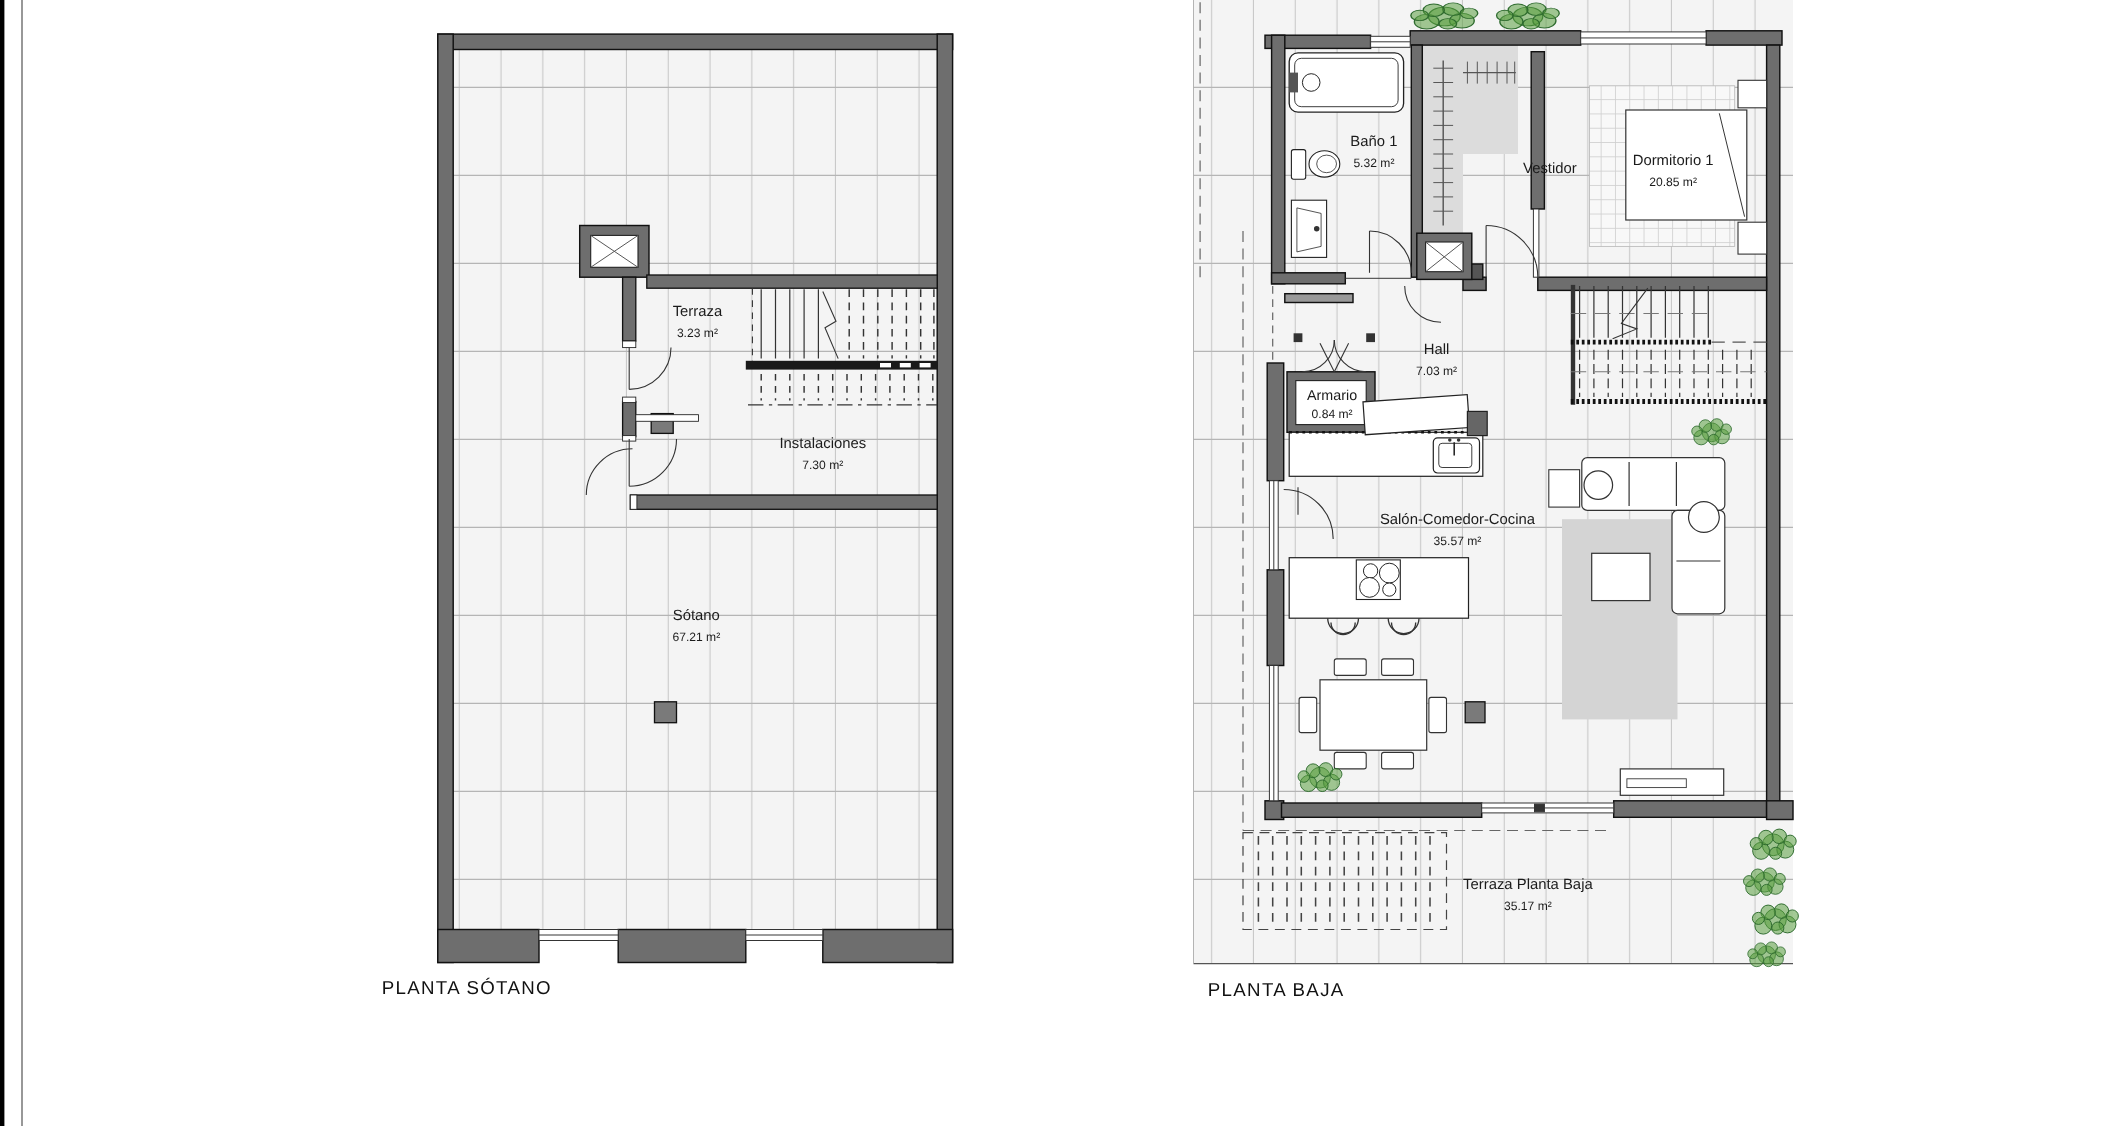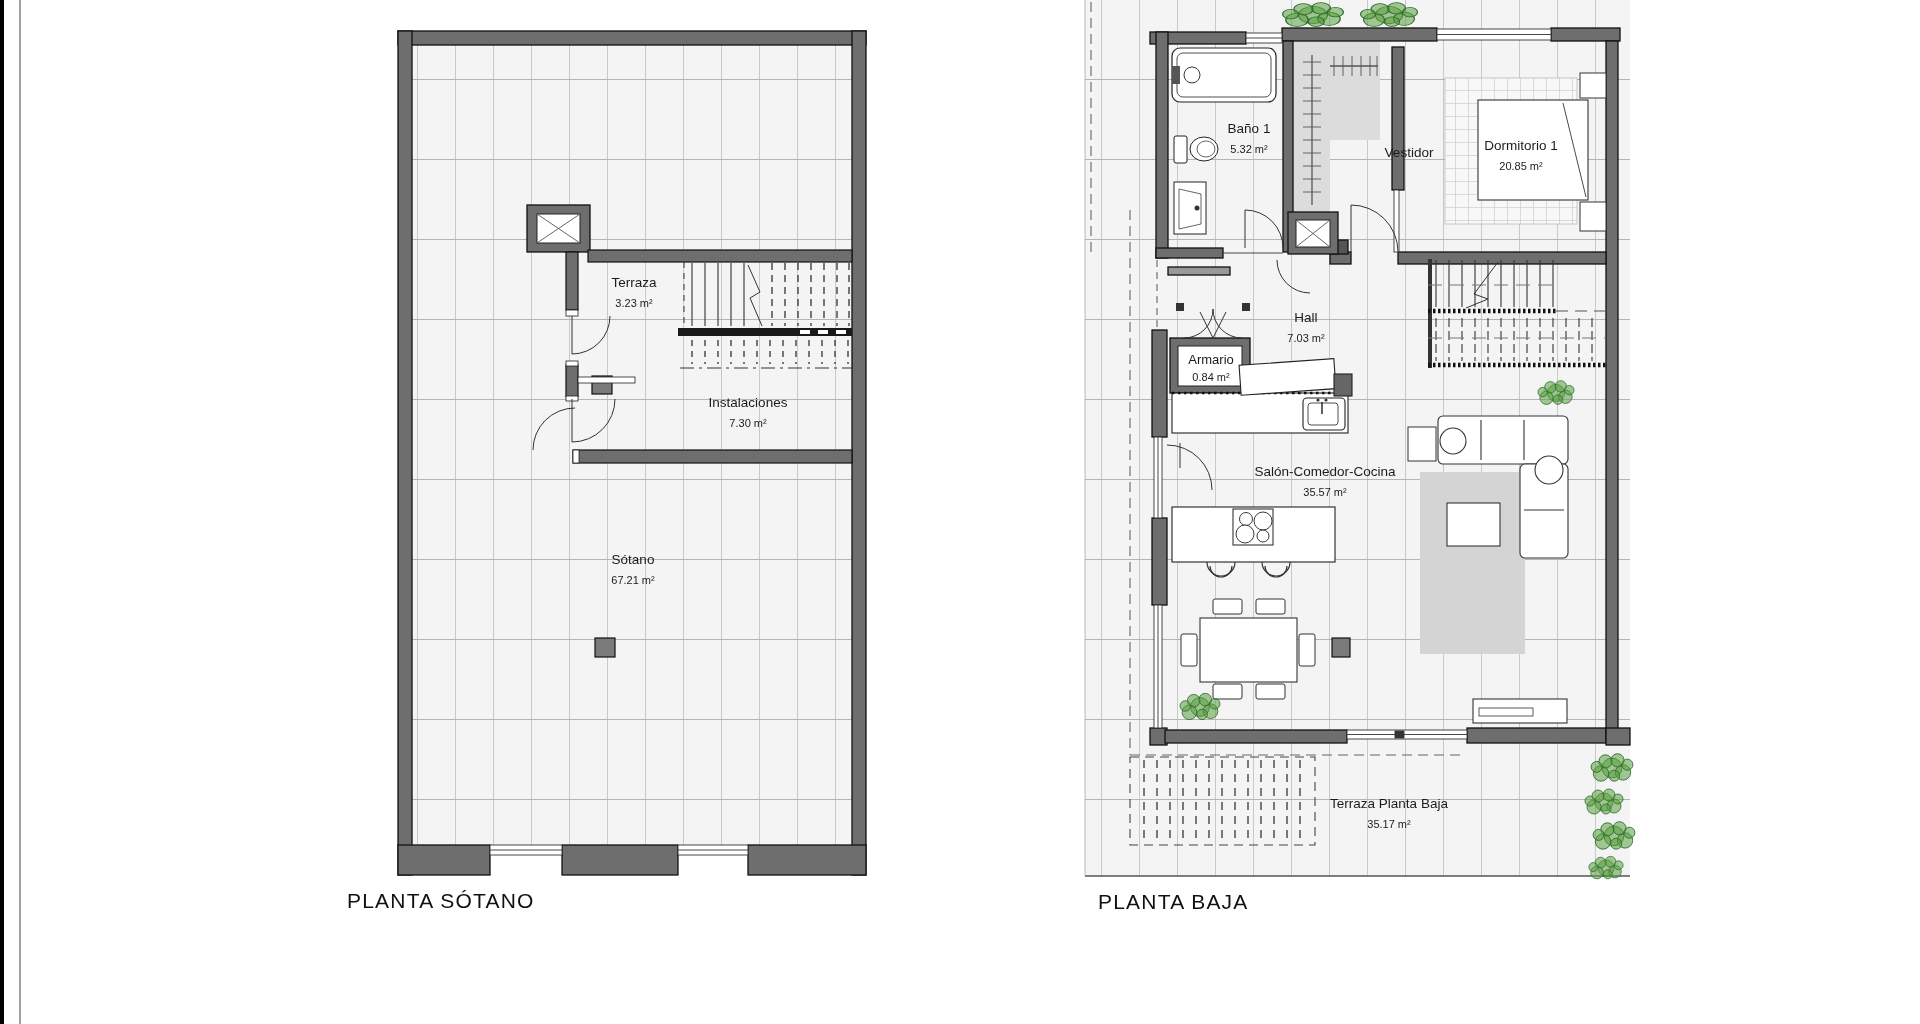--- a/index.html
+++ b/index.html
@@ -11,21 +11,21 @@
   body{margin:0;background:#fff;}
   .canvas{position:relative;width:1920px;height:1024px;background:#fff;overflow:hidden;
           font-family:"Liberation Sans",sans-serif;}
   .drawing{position:absolute;left:0;top:0;}
   .labels{position:absolute;left:0;top:0;width:100%;height:100%;pointer-events:none;}
   .room-label{position:absolute;transform:translateX(-50%);text-align:center;line-height:1;
               font-size:13.5px;color:var(--label);white-space:nowrap;}
   .room-label .area{font-size:11px;margin-top:8px;}
   .room-label.small{font-size:13px;}
   .room-label.small .area{font-size:11px;margin-top:6px;}
-  .plan-title{position:absolute;font-size:21px;letter-spacing:1.2px;color:var(--title);line-height:1;}
+  .plan-title{position:absolute;font-size:17px;letter-spacing:1.2px;color:var(--title);line-height:1;}
 </style>
 </head>
 <body>
 
 <div class="canvas">
 
 <svg class="drawing" width="1920" height="1024" viewBox="0 0 1920 1024">
   <defs>
     <pattern id="tiles" width="38" height="80" patternUnits="userSpaceOnUse">
       <rect width="38" height="80" fill="#f4f4f4"></rect>

